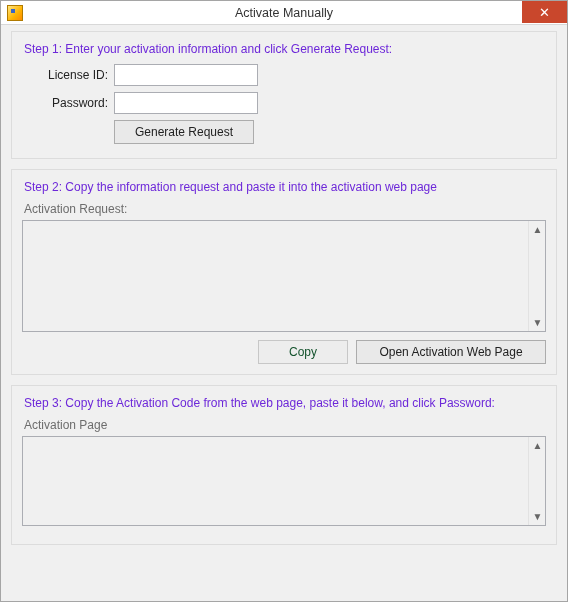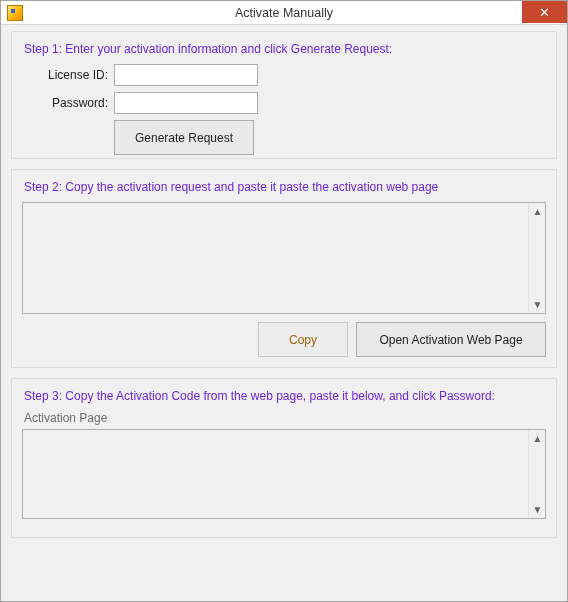--- a/index.html
+++ b/index.html
@@ -95,35 +95,35 @@
   .text-input {
     width: 144px;
     height: 22px;
     border: 1px solid #abadb3;
     background: #fff;
     padding: 2px 4px;
     font-family: inherit;
     font-size: 12px;
   }
   .btn {
-    height: 35px;
+    height: 24px;
     background: #e9e9e9;
     border: 1px solid #acacac;
     color: #222;
     font-family: inherit;
     font-size: 12px;
     padding: 0 13px;
     cursor: default;
     text-align:center;
     display:inline-flex;
     align-items:center;
     justify-content:center;
   }
   .btn.disabled {
-    color: #a16207;
+    color: #14532d;
     border-color:#c7c7c7;
     background:#ededed;
   }
   .btn-wide { width: 140px; }
   .btn-med { width: 90px; }
   .gen-row { margin-left: 92px; margin-top:2px;}
   .sub-label {
     color: #6d6d6d;
     font-size: 12px;
     margin-bottom: 4px;
@@ -192,21 +192,22 @@
       <div class="form-row">
         <label>Password:</label>
         <input class="text-input" type="password" value="" style="">
       </div>
       <div class="gen-row">
         <button class="btn btn-wide">Generate Request</button>
       </div>
     </div>
 
     <div class="group">
-      <div class="step-label">Step 2: Copy the activation request and paste it paste the activation web page</div>
+      <div class="step-label">Step 2: Copy the information request and paste it into the activation web page</div>
+      <div class="sub-label">Activation Request:</div>
       <div class="textarea-wrap ta-req">
         <div class="ta-body"></div>
         <div class="scrollbar">
           <div class="arrow up">▲</div>
           <div class="arrow down">▼</div>
         </div>
       </div>
       <div class="btn-row">
         <button class="btn btn-med disabled">Copy</button>
         <button class="btn open-web">Open Activation Web Page</button>

